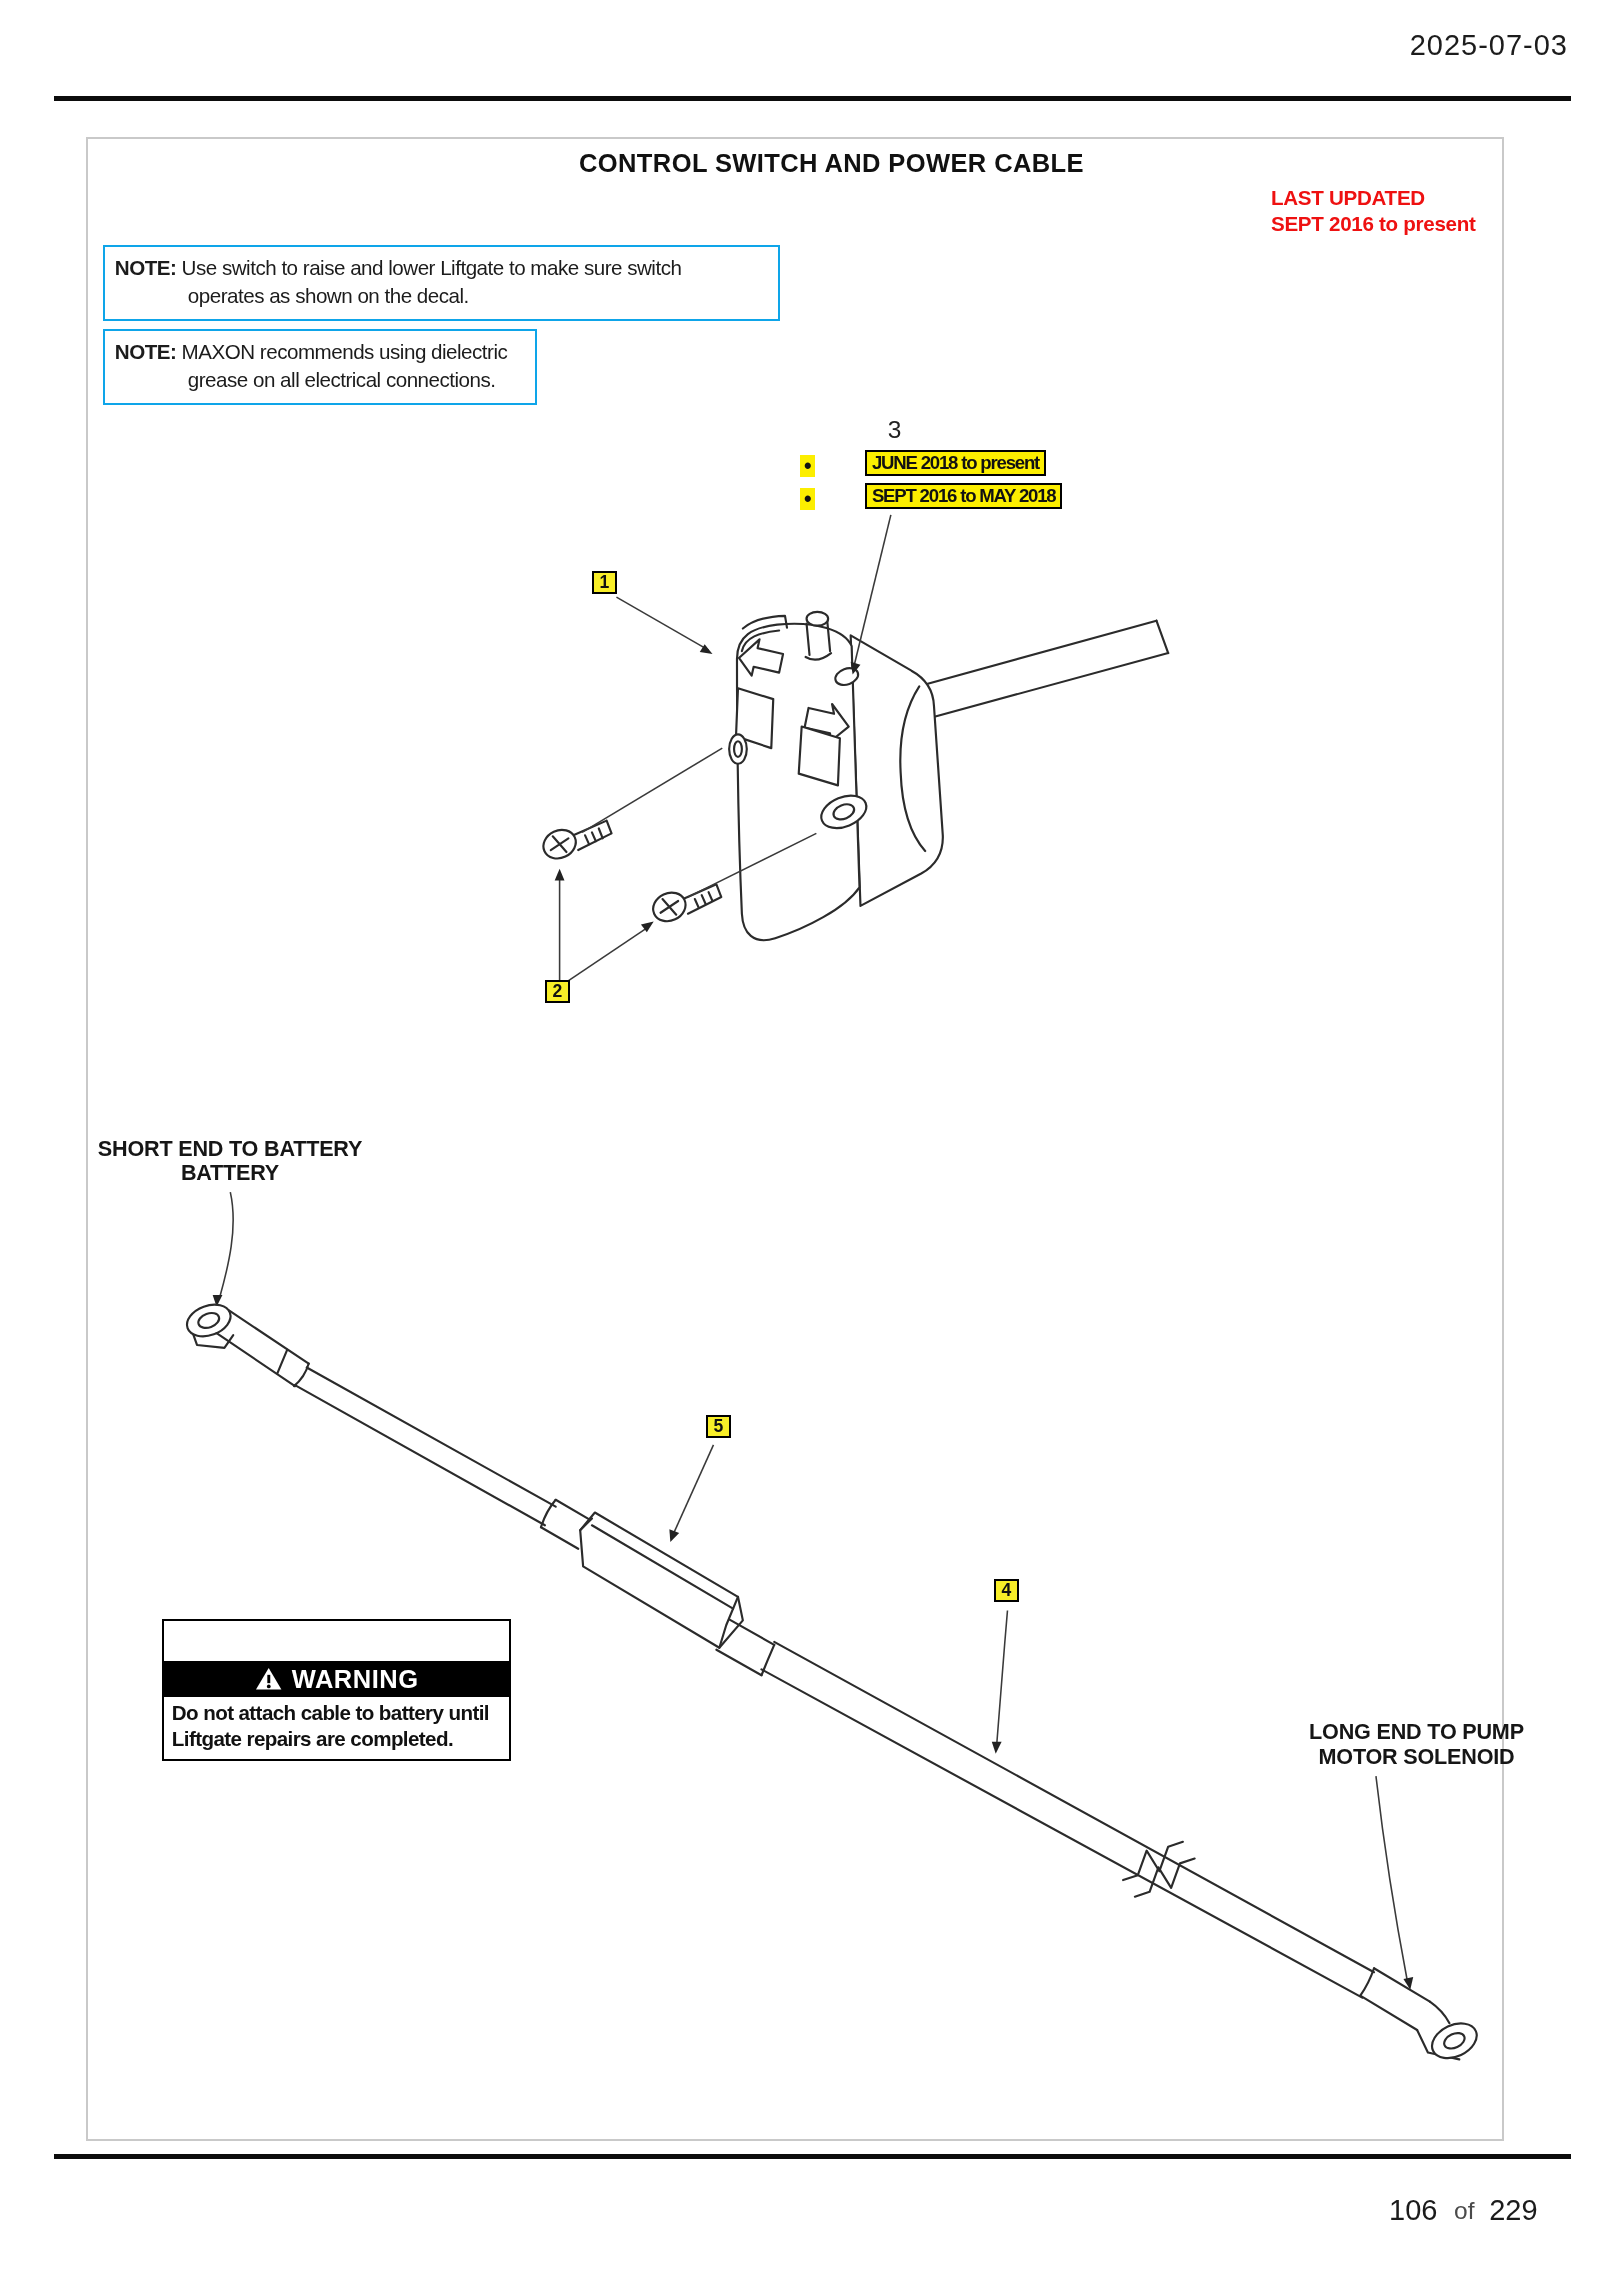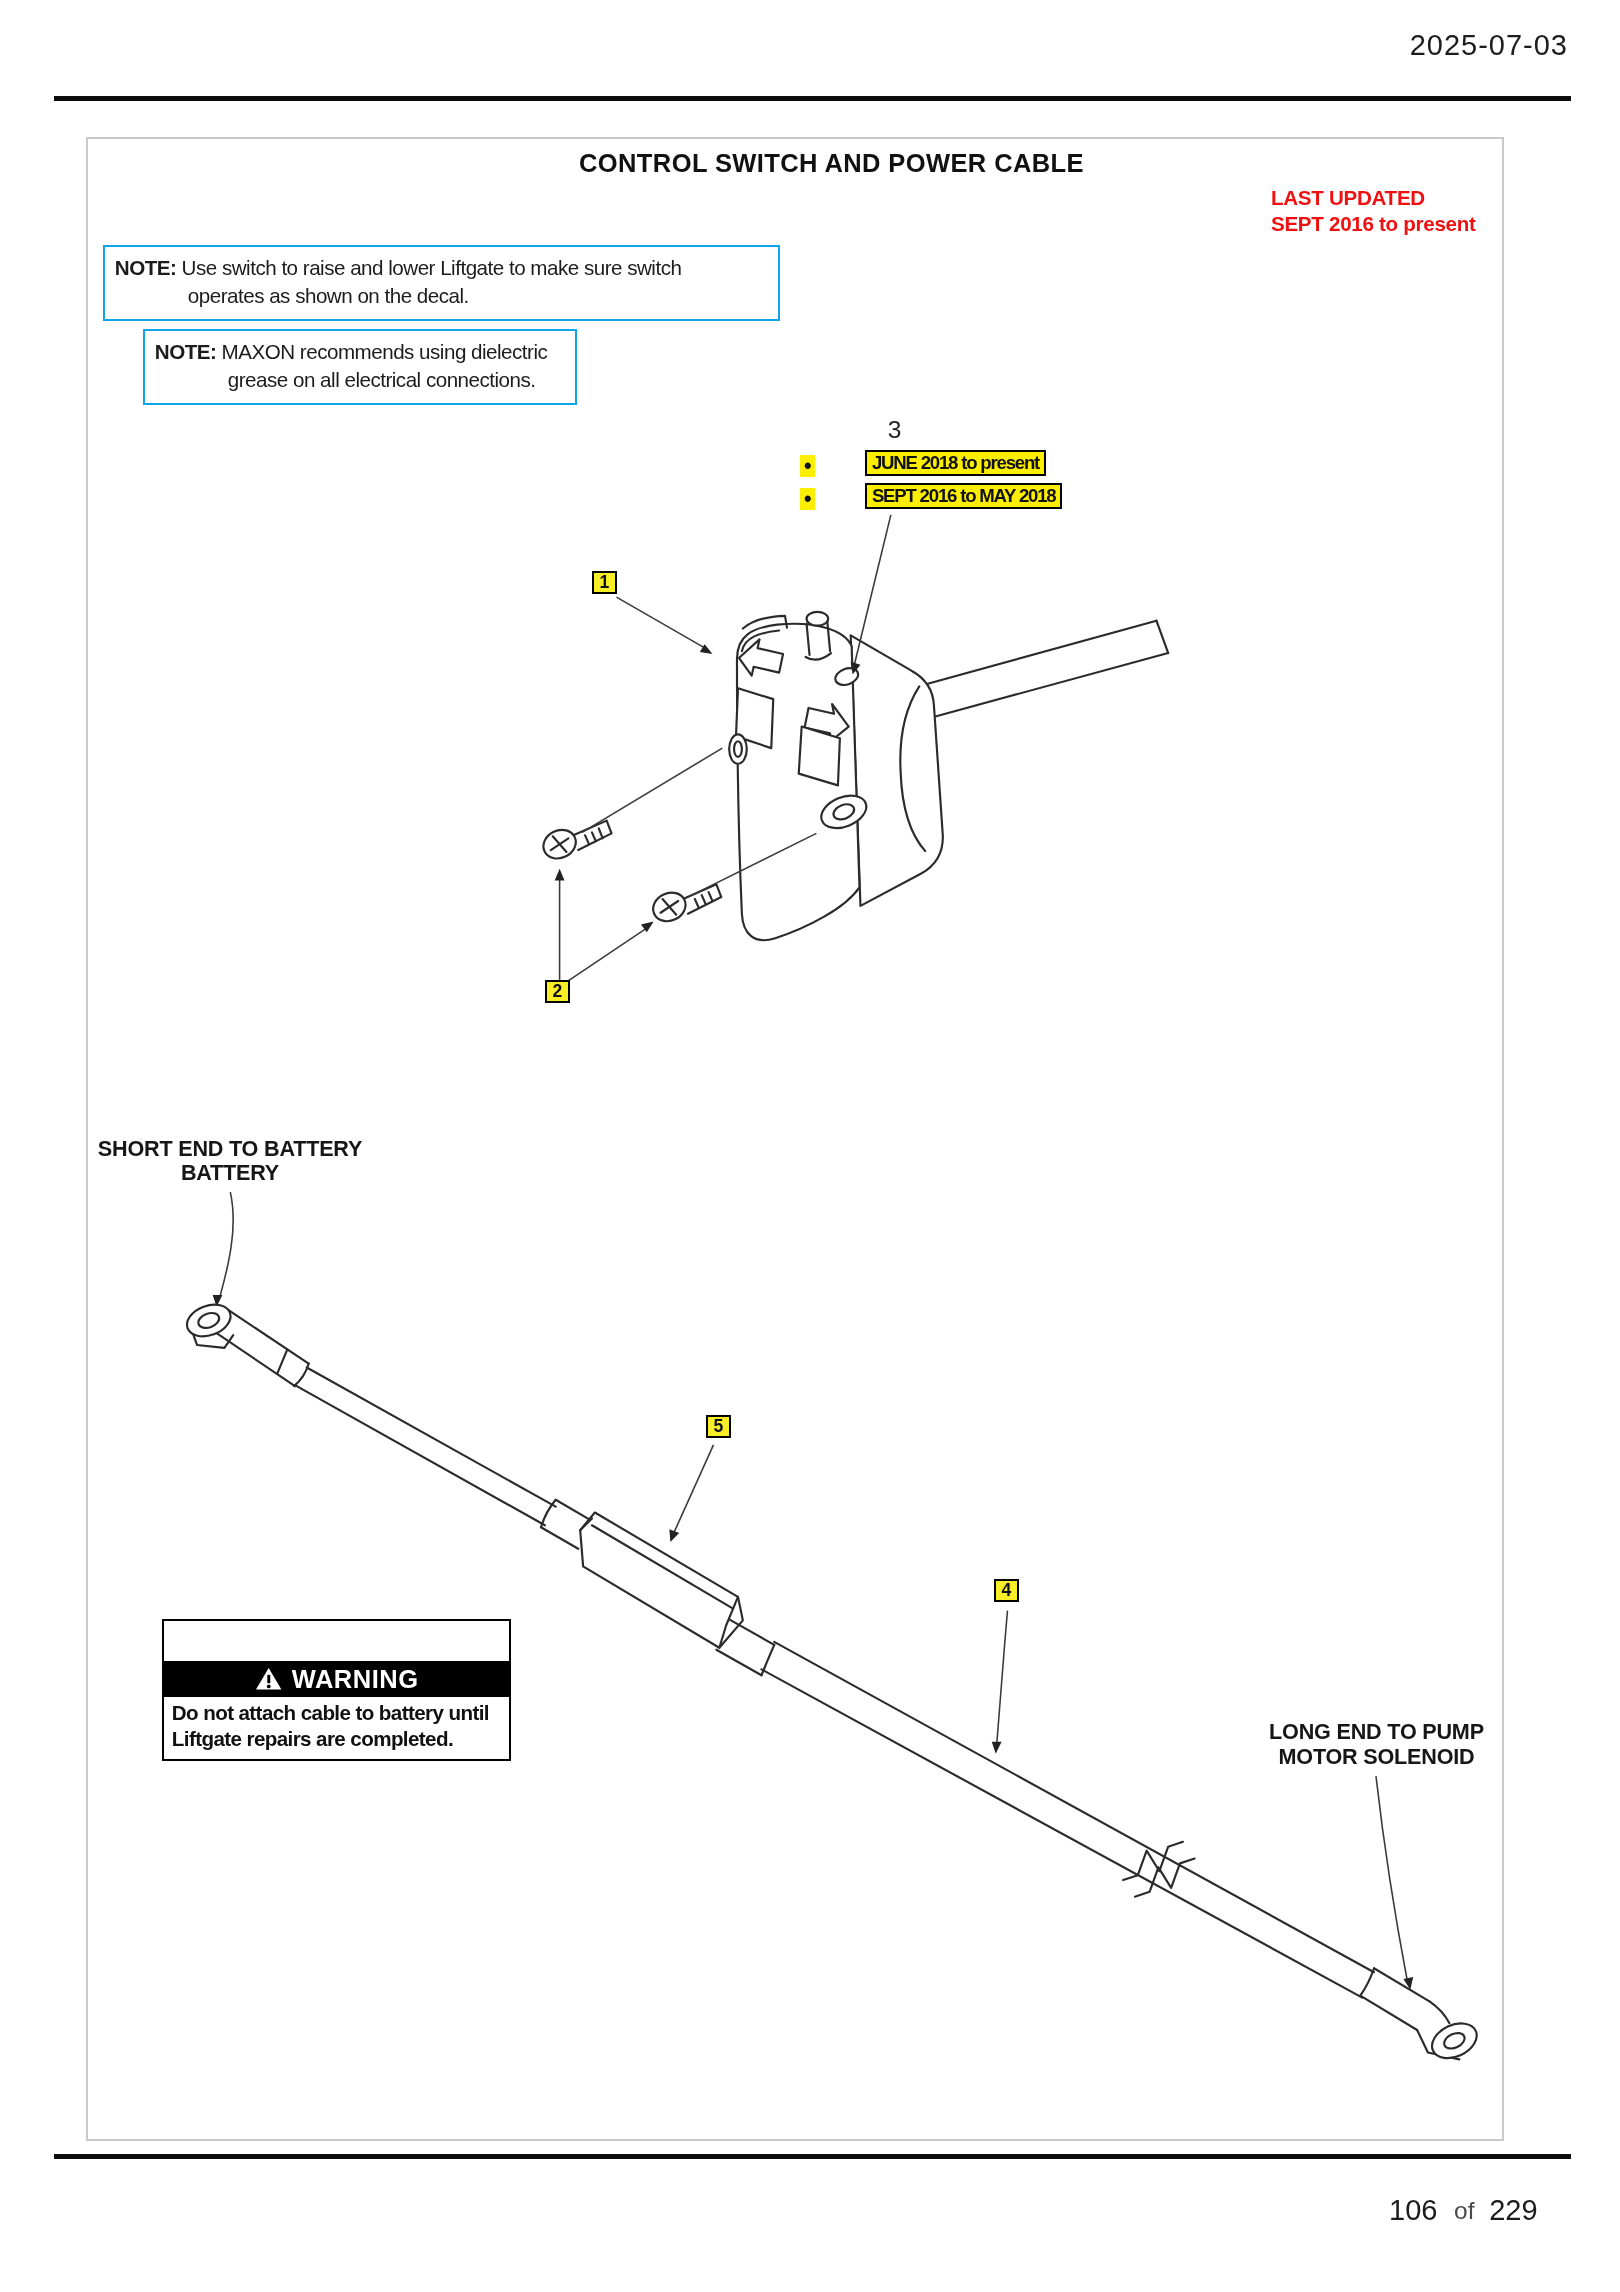--- a/index.html
+++ b/index.html
@@ -14,21 +14,21 @@
 
   .doc-title{left:86px;top:149px;width:1491px;text-align:center;font-weight:bold;
     font-size:25.5px;letter-spacing:0.4px;color:#111;}
 
   .last-updated{left:1271px;top:185px;font-weight:bold;font-size:20.6px;line-height:25.5px;
     letter-spacing:-0.3px;color:#ee1111;}
 
   .note-box{border:2px solid #0ea5e9;background:#fff;padding:6.9px 7.8px 8.8px 9.8px;
     font-size:20.6px;line-height:28px;letter-spacing:-0.5px;color:#1c1c1c;}
   .note-1{left:103px;top:245px;width:655px;}
-  .note-2{left:103px;top:329px;width:412px;margin-left:40px;}
+  .note-2{left:103px;top:329px;width:412px;}
   .note-label{font-weight:bold;}
   .note-indent{padding-left:73px;}
 
   .rev-number{left:877px;top:416px;width:35px;text-align:center;font-size:24.5px;color:#222;}
   .rev-bullet{font-weight:bold;font-size:21.6px;line-height:21.6px;background:#fcee00;
     padding:0 3.9px;color:#111;}
   .rev-bullet-1{left:800px;top:455px;}
   .rev-bullet-2{left:800px;top:488px;}
   .rev-chip{border:2.9px solid #000;background:#fcee00;font-weight:bold;font-size:18.6px;
     letter-spacing:-1.2px;line-height:21.6px;padding:0 4.9px;color:#111;white-space:nowrap;margin-left:40px;}
@@ -38,21 +38,21 @@
   .callout{border:2.9px solid #000;background:#f8ee28;font-weight:bold;font-size:17.6px;
     line-height:18.6px;min-width:16.7px;height:18.6px;text-align:center;padding:0 2px;color:#111;z-index:3;}
   .c1{left:592px;top:571px;}
   .c2{left:545px;top:980px;}
   .c4{left:994px;top:1579px;}
   .c5{left:706px;top:1415px;}
 
   .part-label{font-weight:bold;font-size:21.6px;line-height:23.5px;text-align:center;
     letter-spacing:-0.2px;color:#161616;}
   .battery-label{left:94px;top:1137px;width:272px;}
-  .solenoid-label{left:1264px;top:1720px;width:225px;line-height:24.5px;}
+  .solenoid-label{left:1304px;top:1720px;width:225px;line-height:24.5px;}
 
   .warning{left:162px;top:1619px;width:345px;border:2.9px solid #000;background:#fff;z-index:3;}
   .warning-header{background:#000;color:#fff;height:36px;display:flex;align-items:center;
     justify-content:center;gap:9.8px;font-weight:bold;font-size:25.5px;letter-spacing:0.5px;margin-top:40px;}
   .warning-body{padding:2.9px 5.9px 5.9px 7.8px;font-weight:bold;font-size:20.6px;line-height:26.5px;
     letter-spacing:-0.6px;color:#111;border-radius:14px;}
 
   .footer-row{left:1389px;top:2194px;display:flex;align-items:center;}
   .footer-page,.footer-total{font-size:29px;color:#1b1b1b;}
   .footer-of{font-size:24.5px;color:#4a4a4a;margin:0 14.7px 0 16.7px;}

